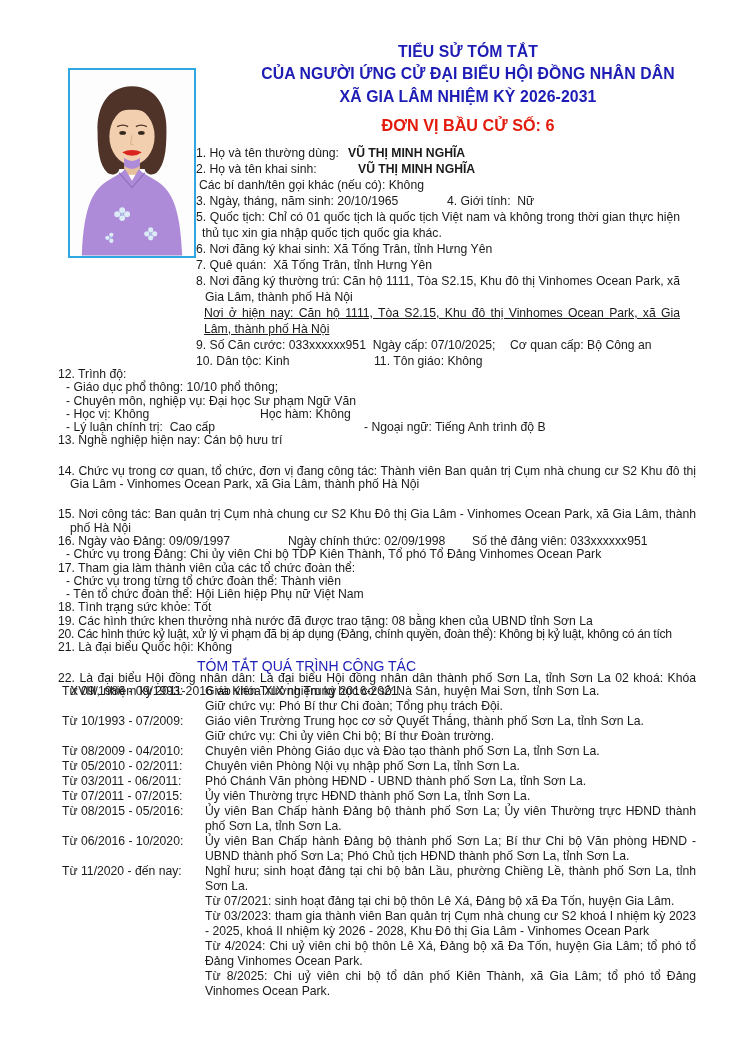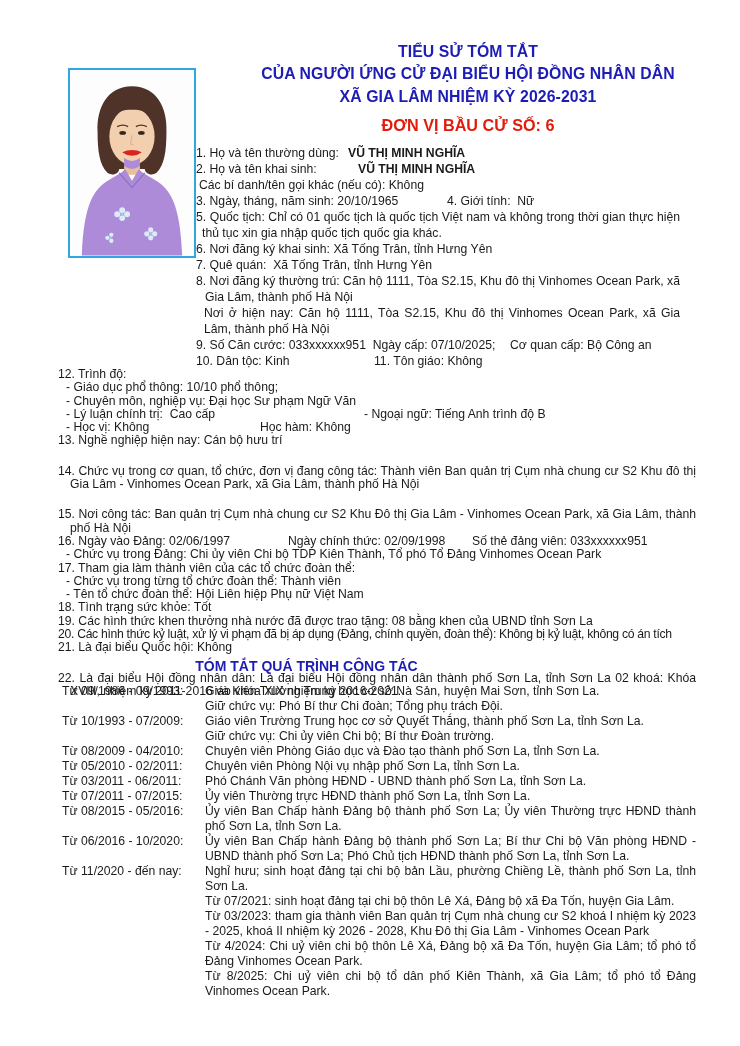--- a/index.html
+++ b/index.html
@@ -31,35 +31,35 @@
   .abs{position:absolute;top:0;}
   .bold{font-weight:bold;}
   .val1{left:152px;}
   .val2{left:162px;}
   .pos-gioitinh{left:251px;}
   .pos-coquan{left:314px;}
   .pos-tongiao{left:178px;}
   .ind3{padding-left:3px;}
   .hang6{padding-left:6px;text-indent:-6px;}
   .hang9{padding-left:9px;text-indent:-9px;}
-  .blk8{padding-left:8px;}
+  .blk8{padding-left:8px;text-decoration:underline;}
   
   .fcol{position:absolute;left:58px;top:368px;width:638px;font-size:12.2px;line-height:13.3px;}
   .fcol .just{text-align:justify;text-align-last:left;}
   .fcol .hang12{padding-left:12px;text-indent:-12px;margin-top:17px;}
   .fcol .dash{margin-left:8px;}
   .pos-hocham{left:194px;}
   .pos-ngoaingu{left:298px;}
   .pos-ngaychinhthuc{left:230px;}
   .pos-sothe{left:414px;}
   .tight{letter-spacing:-0.3px;}
   
   .section-title{
     position:absolute;left:0;top:658px;width:593px;padding-left:20px;box-sizing:border-box;
-    text-align:center;font-size:14px;font-weight:bold;color:#1d1cb5;
+    text-align:center;font-size:14px;font-weight:normal;color:#1d1cb5;
   }
   
   .timeline{position:absolute;left:62px;top:684px;width:634px;font-size:12.2px;line-height:15px;}
   .trow{display:flex;}
   .tdate{width:143px;flex:none;}
   .tdesc{flex:1;text-align:justify;text-align-last:left;}
 </style>
 </head>
 <body>
 
@@ -150,32 +150,32 @@
       <span>10. Dân tộc: Kinh</span>
       <span class="abs pos-tongiao">11. Tôn giáo: Không</span>
     </div>
   </div>
 
   <div class="fcol">
     <div>12. Trình độ:</div>
     <div class="dash">- Giáo dục phổ thông: 10/10 phổ thông;</div>
     <div class="dash">- Chuyên môn, nghiệp vụ: Đại học Sư phạm Ngữ Văn</div>
     <div class="dash rel">
+      <span>- Học vị: Không</span>
+      <span class="abs pos-hocham">Học hàm: Không</span>
+    </div>
+    <div class="dash rel">
       <span>- Lý luận chính trị:&nbsp; Cao cấp</span>
       <span class="abs pos-ngoaingu">- Ngoại ngữ: Tiếng Anh trình độ B</span>
-    </div>
-    <div class="dash rel">
-      <span>- Học vị: Không</span>
-      <span class="abs pos-hocham">Học hàm: Không</span>
     </div>
     <div>13. Nghề nghiệp hiện nay: Cán bộ hưu trí</div>
     <div class="just hang12">14. Chức vụ trong cơ quan, tổ chức, đơn vị đang công tác: Thành viên Ban quản trị Cụm nhà chung cư S2 Khu đô thị Gia Lâm - Vinhomes Ocean Park, xã Gia Lâm, thành phố Hà Nội</div>
     <div class="just hang12">15. Nơi công tác: Ban quản trị Cụm nhà chung cư S2 Khu Đô thị Gia Lâm - Vinhomes Ocean Park, xã Gia Lâm, thành phố Hà Nội</div>
     <div class="rel">
-      <span>16. Ngày vào Đảng: 02/06/1997</span>
+      <span>16. Ngày vào Đảng: 09/09/1997</span>
       <span class="abs pos-ngaychinhthuc">Ngày chính thức: 02/09/1998</span>
       <span class="abs pos-sothe">Số thẻ đảng viên: 033xxxxxx951</span>
     </div>
     <div class="dash">- Chức vụ trong Đảng: Chi ủy viên Chi bộ TDP Kiên Thành, Tổ phó Tổ Đảng Vinhomes Ocean Park</div>
     <div>17. Tham gia làm thành viên của các tổ chức đoàn thể:</div>
     <div class="dash">- Chức vụ trong từng tổ chức đoàn thể: Thành viên</div>
     <div class="dash">- Tên tổ chức đoàn thể: Hội Liên hiệp Phụ nữ Việt Nam</div>
     <div>18. Tình trạng sức khỏe: Tốt</div>
     <div>19. Các hình thức khen thưởng nhà nước đã được trao tặng: 08 bằng khen của UBND tỉnh Sơn La</div>
     <div class="tight">20. Các hình thức kỷ luật, xử lý vi phạm đã bị áp dụng (Đảng, chính quyền, đoàn thể): Không bị kỷ luật, không có án tích</div>

